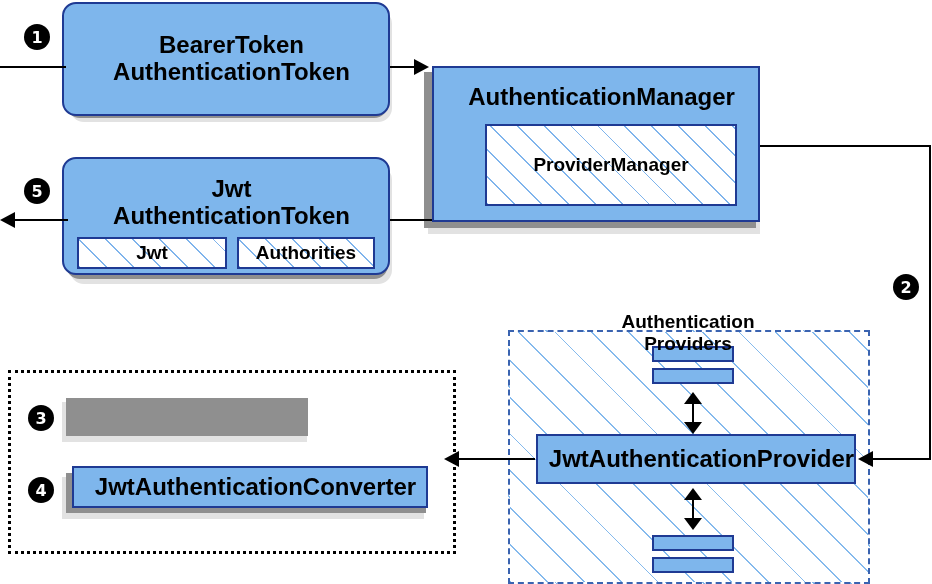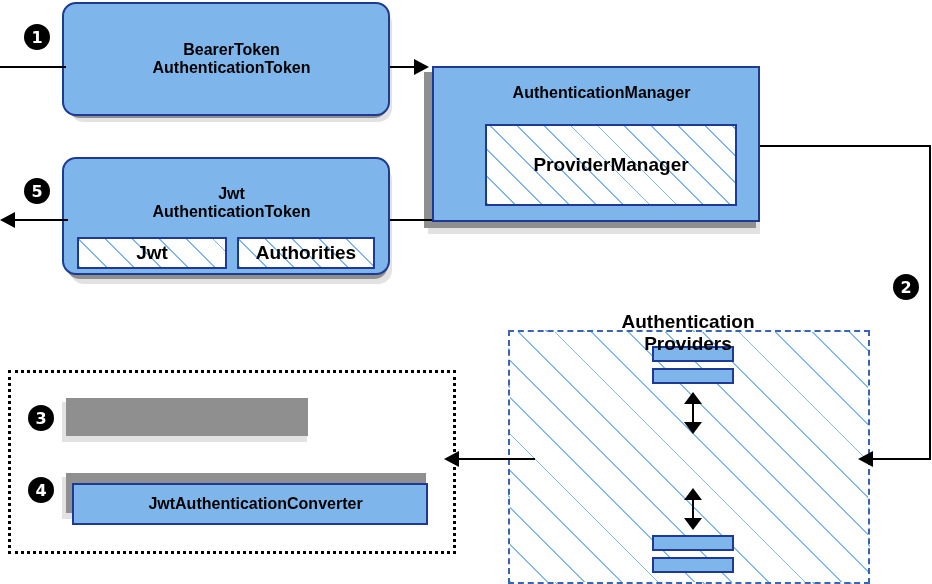--- a/index.html
+++ b/index.html
@@ -156,21 +156,21 @@
     border-left: 9px solid transparent;
     border-right: 9px solid transparent;
     border-bottom: 12px solid #000;
   }
   .arrow-down {
     border-left: 9px solid transparent;
     border-right: 9px solid transparent;
     border-top: 12px solid #000;
   }
 
-  .t20 { font-size: 16px; padding-left: 11px; }
+  .t20 { font-size: 24px; padding-left: 11px; }
   .t19 { font-size: 19px; }
 </style>
 </head>
 <body>
 
 <div id="canvas">
 
   <div class="hline" style="left:0px; top:66px; width:66px;"></div>
   <div class="marker" style="left:24px; top:24px;">1</div>
 
@@ -221,37 +221,40 @@
 
   <div class="minibar" style="left:652px; top:346px; width:82px; height:16px;"></div>
   <div class="minibar" style="left:652px; top:368px; width:82px; height:16px;"></div>
 
   <div class="vline" style="left:692px; top:396px; height:36px;"></div>
   <div class="arrow arrow-up" style="left:684px; top:392px;"></div>
   <div class="arrow arrow-down" style="left:684px; top:422px;"></div>
 
   <div class="shadow-light" style="left:534px; top:444px; width:326px; height:50px;"></div>
   <div class="shadow-dark" style="left:530px; top:440px; width:326px; height:48px;"></div>
+  <div class="node t20" style="left:536px; top:434px; width:320px; height:50px;">
+    <span>JwtAuthenticationProvider</span>
+  </div>
 
   <div class="vline" style="left:692px; top:492px; height:36px;"></div>
   <div class="arrow arrow-up" style="left:684px; top:488px;"></div>
   <div class="arrow arrow-down" style="left:684px; top:518px;"></div>
 
   <div class="minibar" style="left:652px; top:535px; width:82px; height:16px;"></div>
   <div class="minibar" style="left:652px; top:557px; width:82px; height:16px;"></div>
 
   <div class="hline" style="left:455px; top:458px; width:80px;"></div>
   <div class="arrow arrow-left" style="left:444px; top:451px;"></div>
 
   <div class="dotgroup" style="left:8px; top:370px; width:448px; height:184px;"></div>
 
   <div class="marker" style="left:28px; top:405px;">3</div>
   <div class="shadow-light" style="left:62px; top:402px; width:245px; height:40px;"></div>
   <div class="shadow-dark" style="left:66px; top:398px; width:242px; height:38px;"></div>
 
   <div class="marker" style="left:28px; top:477px;">4</div>
   <div class="shadow-light" style="left:62px; top:477px; width:362px; height:42px;"></div>
   <div class="shadow-dark" style="left:66px; top:473px; width:360px; height:40px;"></div>
-  <div class="node t20" style="left:72px; top:466px; width:356px; height:42px;margin-top:17px;">
+  <div class="node t20" style="left:72px; top:466px; width:356px; height:42px;">
     <span>JwtAuthenticationConverter</span>
   </div>
 
 </div>
 
 </body></html>

